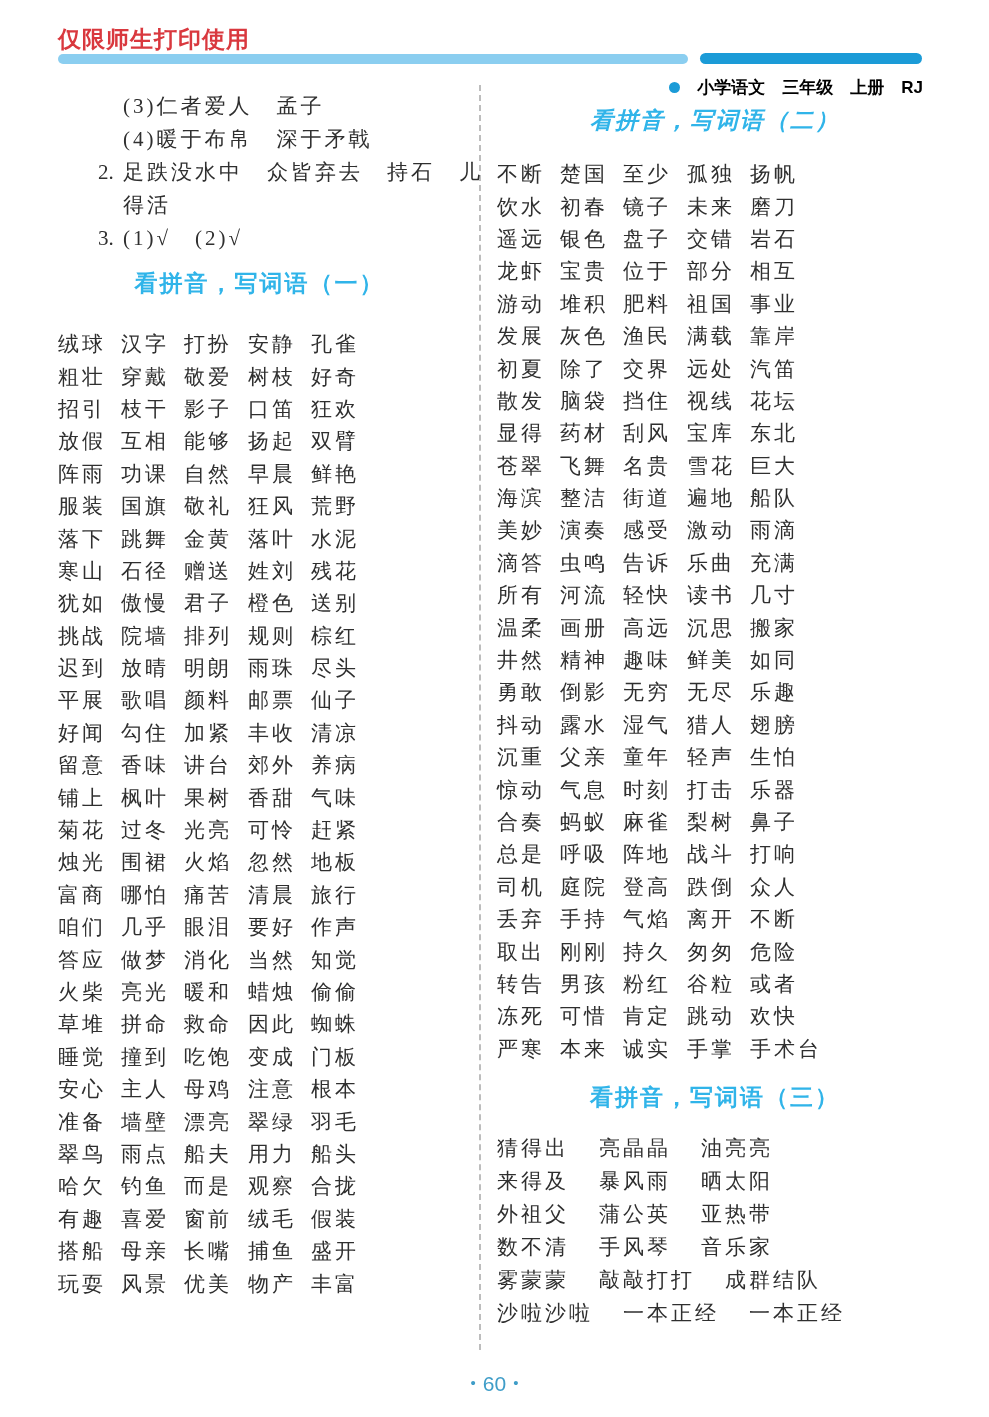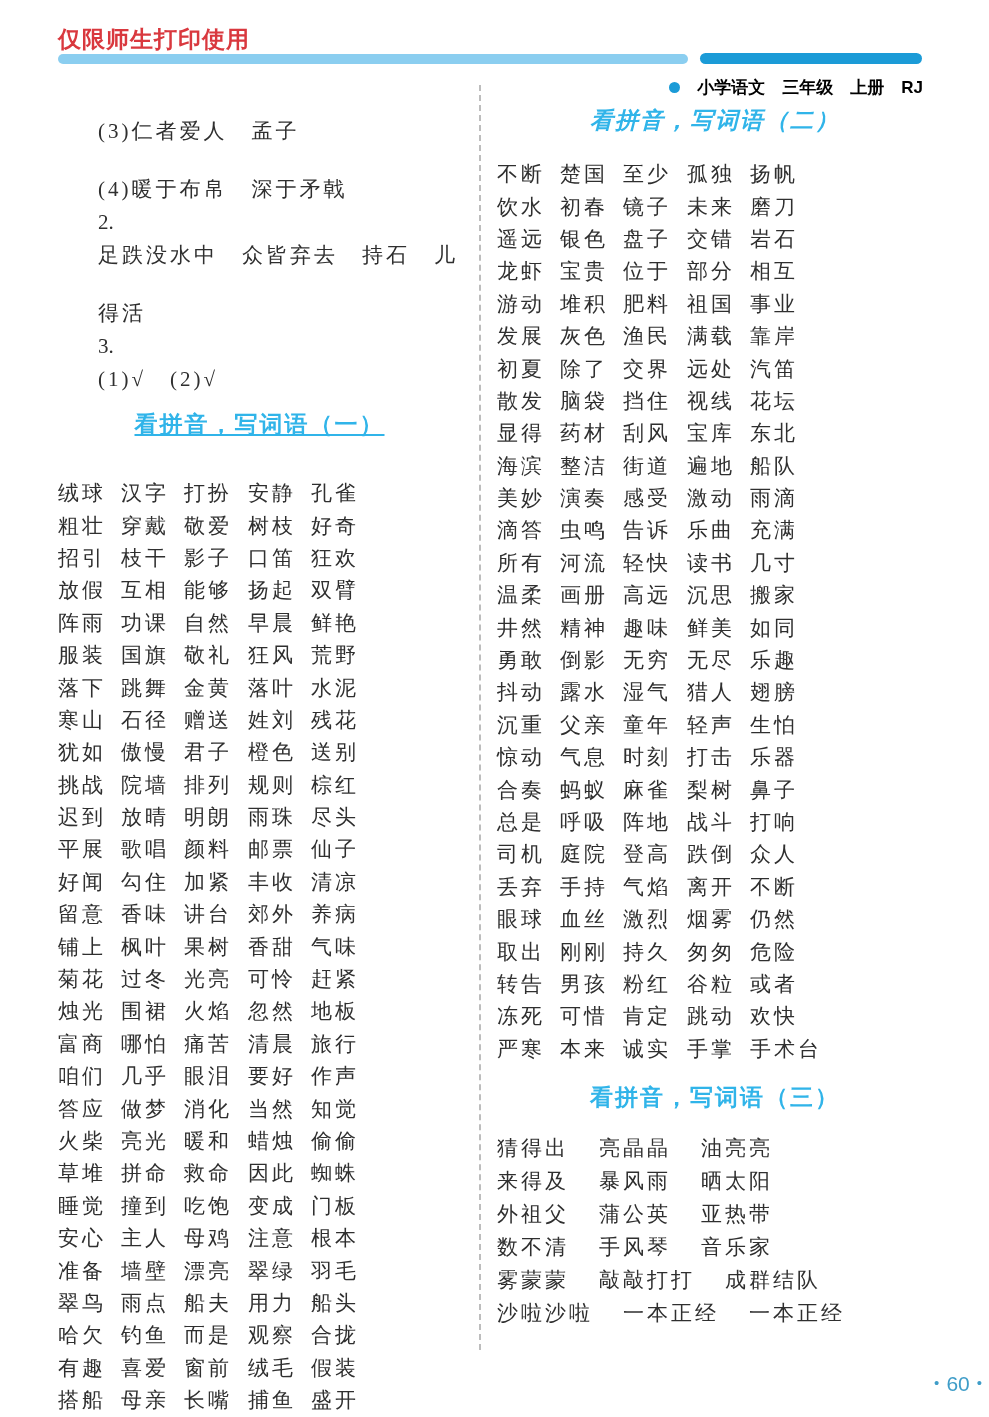--- a/index.html
+++ b/index.html
@@ -36,46 +36,46 @@
   }
   
   .divider{
     position:absolute;left:479px;top:85px;height:1265px;width:0;
     border-left:2px dashed #bdbdbd;
   }
   .col-left{position:absolute;left:58px;top:90px;width:403px;}
   .col-right{position:absolute;left:497px;top:90px;width:436px;}
   
   .answers{font-size:21px;}
-  .ans-line{display:flex;line-height:33px;padding-left:40px;letter-spacing:3px;flex-direction:column;}
+  .ans-line{display:flex;line-height:33px;padding-left:40px;letter-spacing:3px;}
   .ans-num{flex:0 0 25px;letter-spacing:0;}
   .ans-text{flex:1;white-space:nowrap;}
   
   .section-title{
     font-family:"Liberation Sans","DejaVu Sans",sans-serif;
     font-weight:bold;color:#30b4e9;font-size:23px;
     text-align:center;letter-spacing:2px;margin:0;
   }
-  .t1{margin-top:13px;margin-bottom:37px;text-decoration:underline;}
+  .t1{margin-top:13px;margin-bottom:29px;}
   .t2{margin-top:15px;margin-bottom:22px;font-style:italic;}
   .t3{margin-top:17px;margin-bottom:18px;}
   
   .word-grid{font-size:21px;}
   .cols5 .word-row{
     display:grid;grid-template-columns:63px 63px 64px 63px auto;
     height:32.4px;align-items:center;
   }
   .cols3 .word-row{
     display:flex;gap:30px;height:33.2px;align-items:center;
   }
   .word{letter-spacing:3px;white-space:nowrap;}
   
   .page-footer{
     position:absolute;left:0;right:0;bottom:21px;
-    text-align:right;color:#3f9dc8;
+    text-align:center;color:#3f9dc8;
     font-family:"Liberation Sans","DejaVu Sans",sans-serif;
     font-size:21px;
   }
   .page-footer .dot{font-size:15px;vertical-align:3px;margin:0 7px;}
 </style>
 </head>
 <body>
 
 <div class="page">
 
@@ -390,20 +390,27 @@
           <span class="word">花坛</span>
         </div>
         <div class="word-row">
           <span class="word">显得</span>
           <span class="word">药材</span>
           <span class="word">刮风</span>
           <span class="word">宝库</span>
           <span class="word">东北</span>
         </div>
         <div class="word-row">
+          <span class="word">苍翠</span>
+          <span class="word">飞舞</span>
+          <span class="word">名贵</span>
+          <span class="word">雪花</span>
+          <span class="word">巨大</span>
+        </div>
+        <div class="word-row">
           <span class="word">海滨</span>
           <span class="word">整洁</span>
           <span class="word">街道</span>
           <span class="word">遍地</span>
           <span class="word">船队</span>
         </div>
         <div class="word-row">
           <span class="word">美妙</span>
           <span class="word">演奏</span>
           <span class="word">感受</span>
@@ -488,27 +495,20 @@
           <span class="word">众人</span>
         </div>
         <div class="word-row">
           <span class="word">丢弃</span>
           <span class="word">手持</span>
           <span class="word">气焰</span>
           <span class="word">离开</span>
           <span class="word">不断</span>
         </div>
         <div class="word-row">
-          <span class="word">眼球</span>
-          <span class="word">血丝</span>
-          <span class="word">激烈</span>
-          <span class="word">烟雾</span>
-          <span class="word">仍然</span>
-        </div>
-        <div class="word-row">
           <span class="word">取出</span>
           <span class="word">刚刚</span>
           <span class="word">持久</span>
           <span class="word">匆匆</span>
           <span class="word">危险</span>
         </div>
         <div class="word-row">
           <span class="word">转告</span>
           <span class="word">男孩</span>
           <span class="word">粉红</span>

